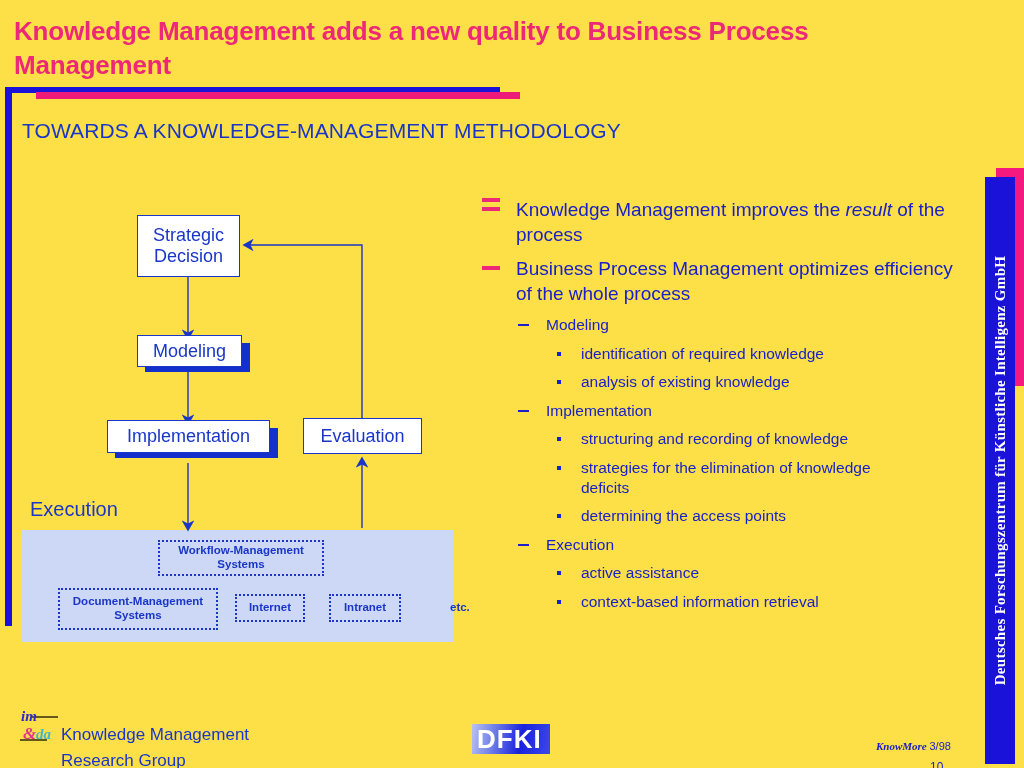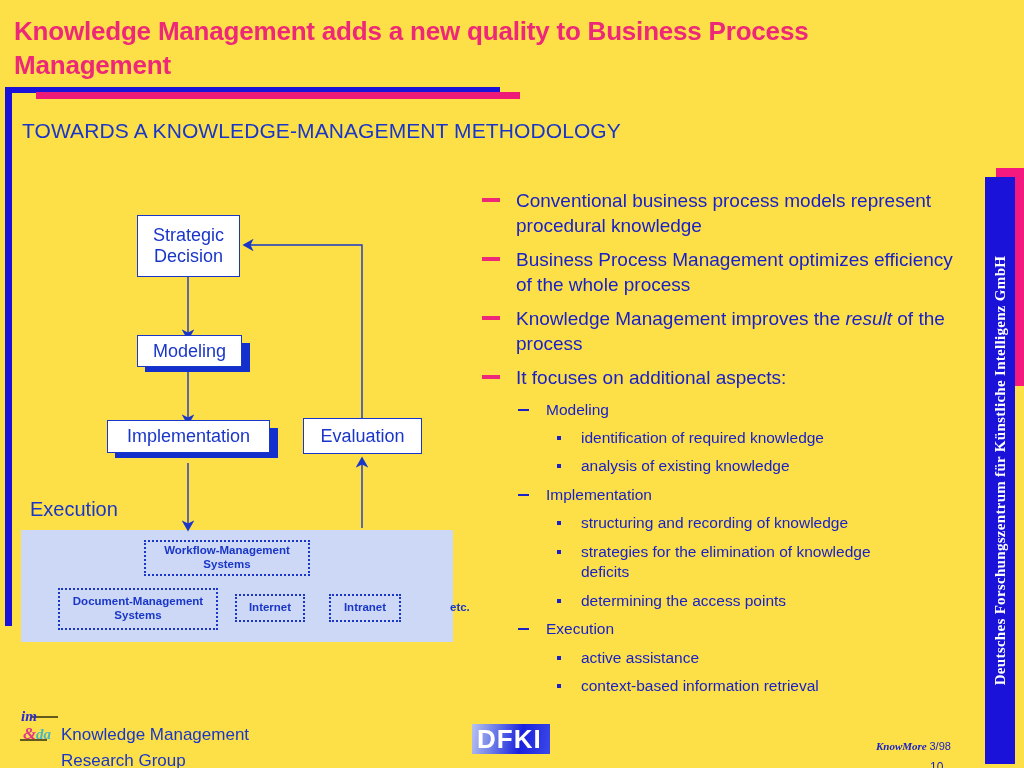--- a/index.html
+++ b/index.html
@@ -329,43 +329,38 @@
     <div class="node" style="left:137px; top:155px; width:105px; height:32px;">Modeling</div>
 
     <div class="node-shadow" style="left:115px; top:248px; width:163px; height:30px;"></div>
     <div class="node" style="left:107px; top:240px; width:163px; height:33px;">Implementation</div>
 
     <div class="node" style="left:303px; top:238px; width:119px; height:36px;">Evaluation</div>
 
     <div class="exec-label">Execution</div>
     <div class="exec-panel"></div>
 
-    <div class="chip" style="left:144px; top:360px; width:166px; height:36px;">Workflow-Management<br>Systems</div>
+    <div class="chip" style="left:158px; top:360px; width:166px; height:36px;">Workflow-Management<br>Systems</div>
     <div class="chip" style="left:58px; top:408px; width:160px; height:42px;">Document-Management<br>Systems</div>
     <div class="chip" style="left:235px; top:414px; width:70px; height:28px;">Internet</div>
     <div class="chip" style="left:329px; top:414px; width:72px; height:28px;">Intranet</div>
     <div class="chip-plain" style="left:410px; top:421px;margin-left:40px;">etc.</div>
   </div>
 
   <div id="bullets">
     <div class="b1">
       <span class="dash"></span>
-      <span>Conventional business process models represent procedural knowledge</span>
     </div>
     <div class="b1">
       <span class="dash"></span>
+      <span>Knowledge Management improves the </span><span class="ital">result</span><span> of the process</span>
+    </div>
+    <div class="b1">
+      <span class="dash"></span>
       <span>Business Process Management optimizes efficiency of the whole process</span>
-    </div>
-    <div class="b1">
-      <span class="dash"></span>
-      <span>Knowledge Management improves the </span><span class="ital">result</span><span> of the process</span>
-    </div>
-    <div class="b1">
-      <span class="dash"></span>
-      <span>It focuses on additional aspects:</span>
     </div>
 
     <div class="b2">
       <span class="dash"></span>
       <span>Modeling</span>
     </div>
     <div class="b3">
       <span class="dot"></span>
       <span>identification of required knowledge</span>
     </div>

